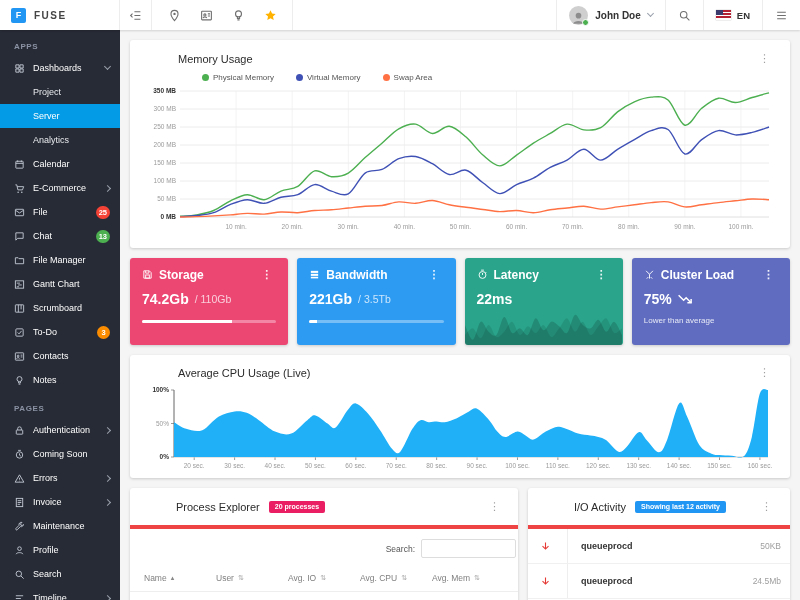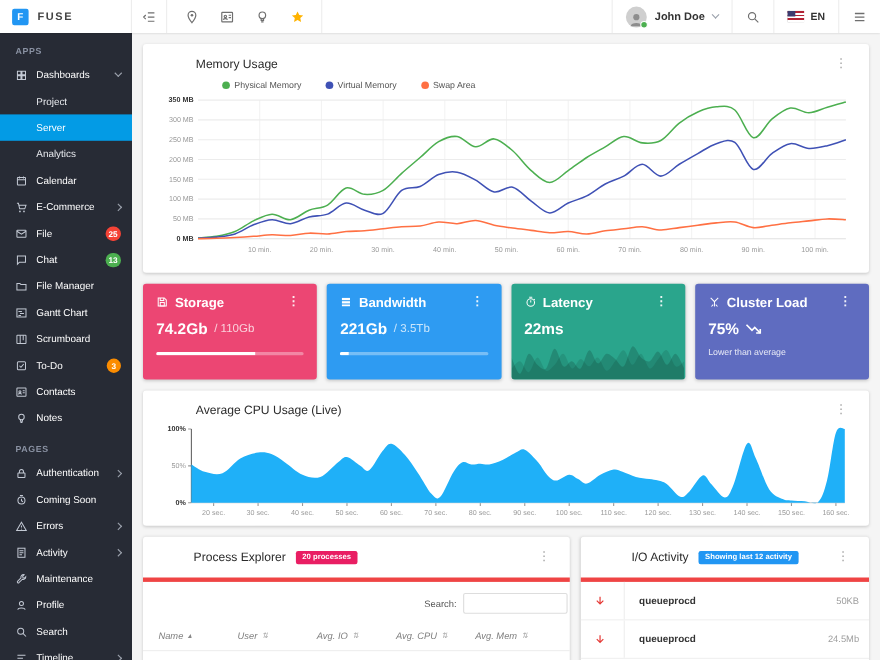--- a/index.html
+++ b/index.html
@@ -66,21 +66,21 @@
   .cpu-head{display:flex;align-items:center;}
 
   .bottom-row{display:flex;gap:10px;}
   .proc-card{width:388px;height:170px;}
   .io-card{width:262px;height:170px;}
   .card-head{display:flex;align-items:center;padding:11px 14px;border-bottom:4px solid #ef4444;text-align:center;}
   .badge-pill{margin-left:9px;padding:2.5px 6px;border-radius:2px;color:#fff;font-size:7px;font-weight:bold;}
   .search-row{display:flex;justify-content:flex-end;align-items:center;gap:6px;padding:10px 2px 6px;}
   .search-label{font-size:8.5px;color:#555;}
   .search-input{width:95px;height:19px;border:1px solid #ddd;border-radius:2px;font-size:9px;padding:0 5px;outline:none;}
-  .thead{display:flex;align-items:center;padding:9px 14px 8px;border-bottom:1px solid #eee;font-style:italic;}
+  .thead{display:flex;align-items:center;padding:9px 14px 8px;border-bottom:1px solid #eee;}
   .th{flex:1;font-size:8.5px;color:#7f7f7f;display:flex;align-items:center;gap:4px;cursor:pointer;}
   .sort-asc::after{content:"\25B4";font-size:7px;color:#888;}
   .sort-both::after{content:"\21C5";font-size:7px;color:#aaa;}
   .io-row{display:flex;align-items:stretch;height:35px;border-bottom:1px solid #f0f0f0;padding:0 0 0 12px;cursor:pointer;}
   .io-arrow{width:28px;display:flex;align-items:center;color:#e53935;border-right:1px solid #eee;}
   .io-arrow svg{width:11px;height:11px;}
   .io-name{flex:1;display:flex;align-items:center;padding-left:13px;font-size:9px;font-weight:bold;color:#333;}
   .io-size{display:flex;align-items:center;padding-right:9px;font-size:8.5px;color:#9e9e9e;}
   .hidden-defs{position:absolute;width:0;height:0;overflow:hidden;}
 </style>
@@ -359,21 +359,21 @@
       <svg>
         <use href="#i-warning"></use>
       </svg>
       <span class="nav-label">Errors</span>
       <span class="chev right" style="margin-left: auto;"></span>
     </div>
     <div class="nav-item">
       <svg>
         <use href="#i-invoice"></use>
       </svg>
-      <span class="nav-label">Activity</span>
+      <span class="nav-label">Invoice</span>
       <span class="chev right" style="margin-left: auto;"></span>
     </div>
     <div class="nav-item">
       <svg>
         <use href="#i-wrench"></use>
       </svg>
       <span class="nav-label">Maintenance</span>
     </div>
     <div class="nav-item">
       <svg>

